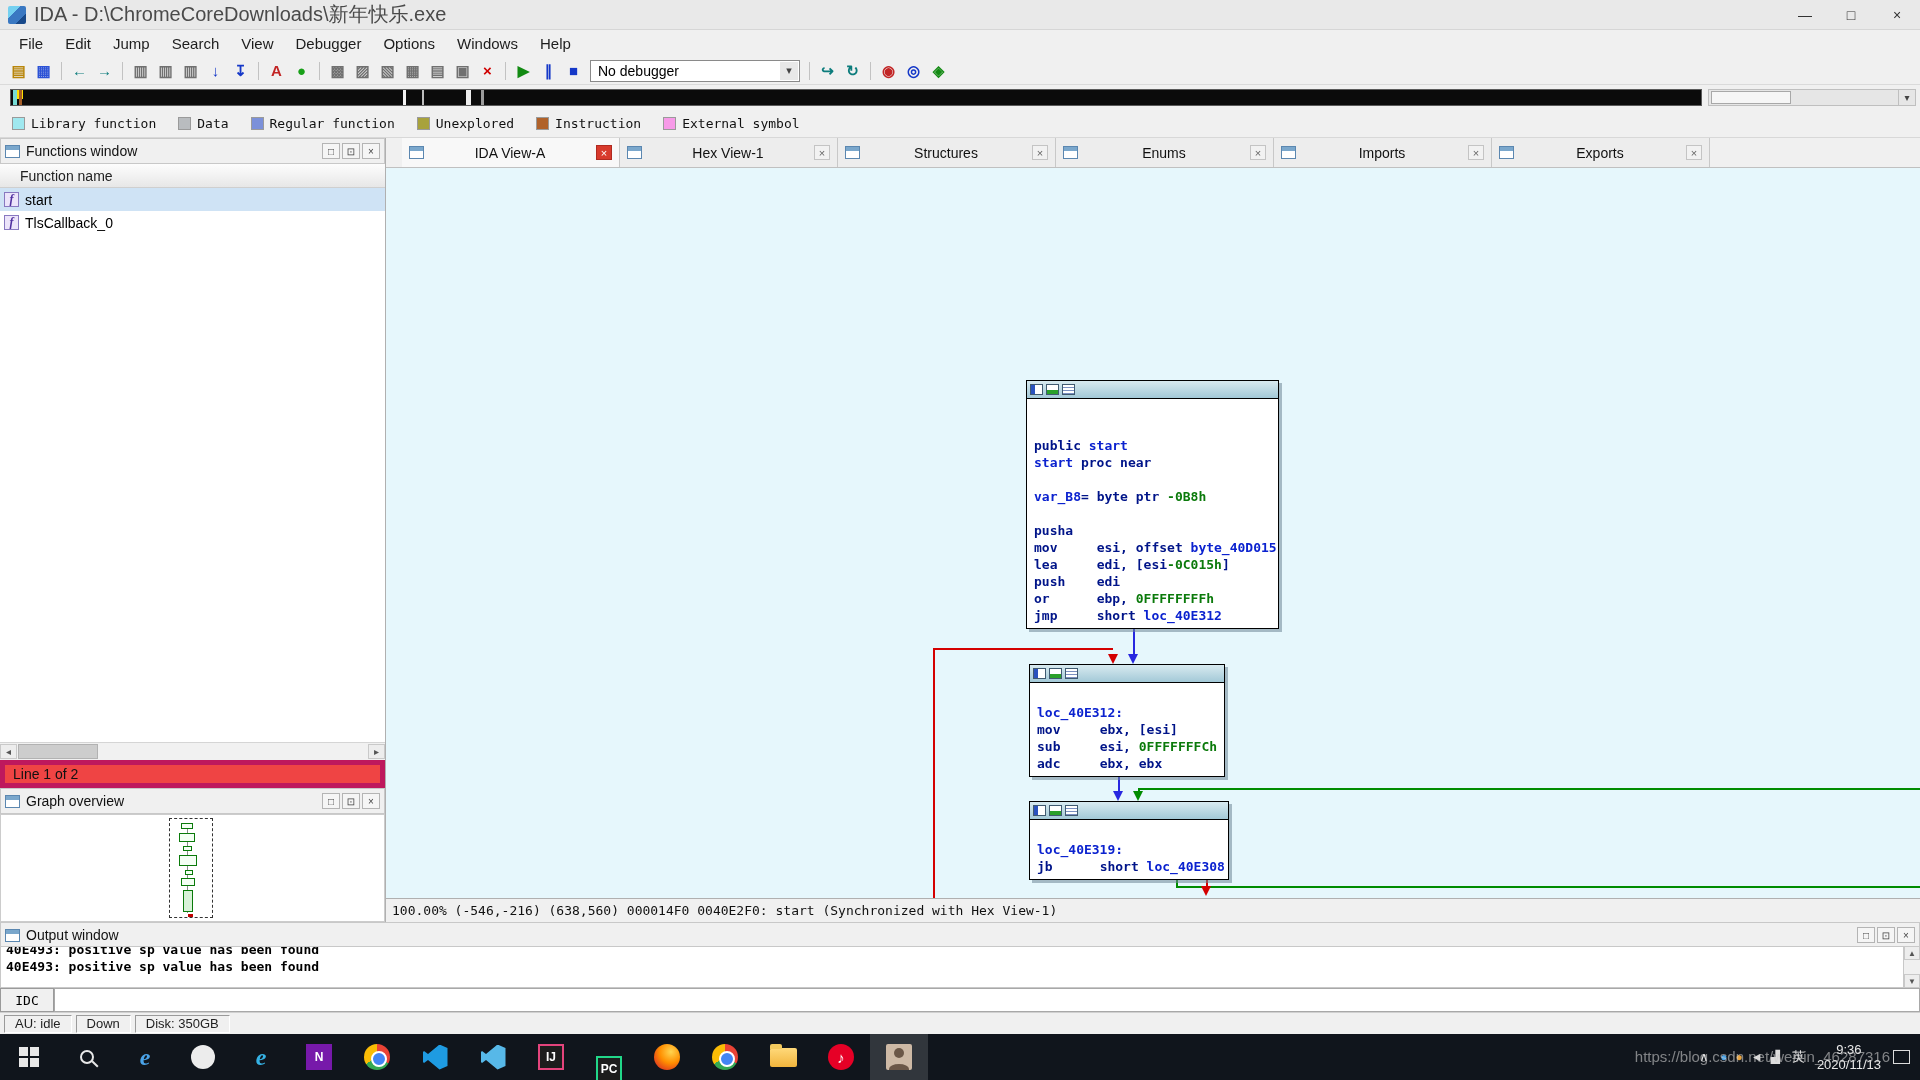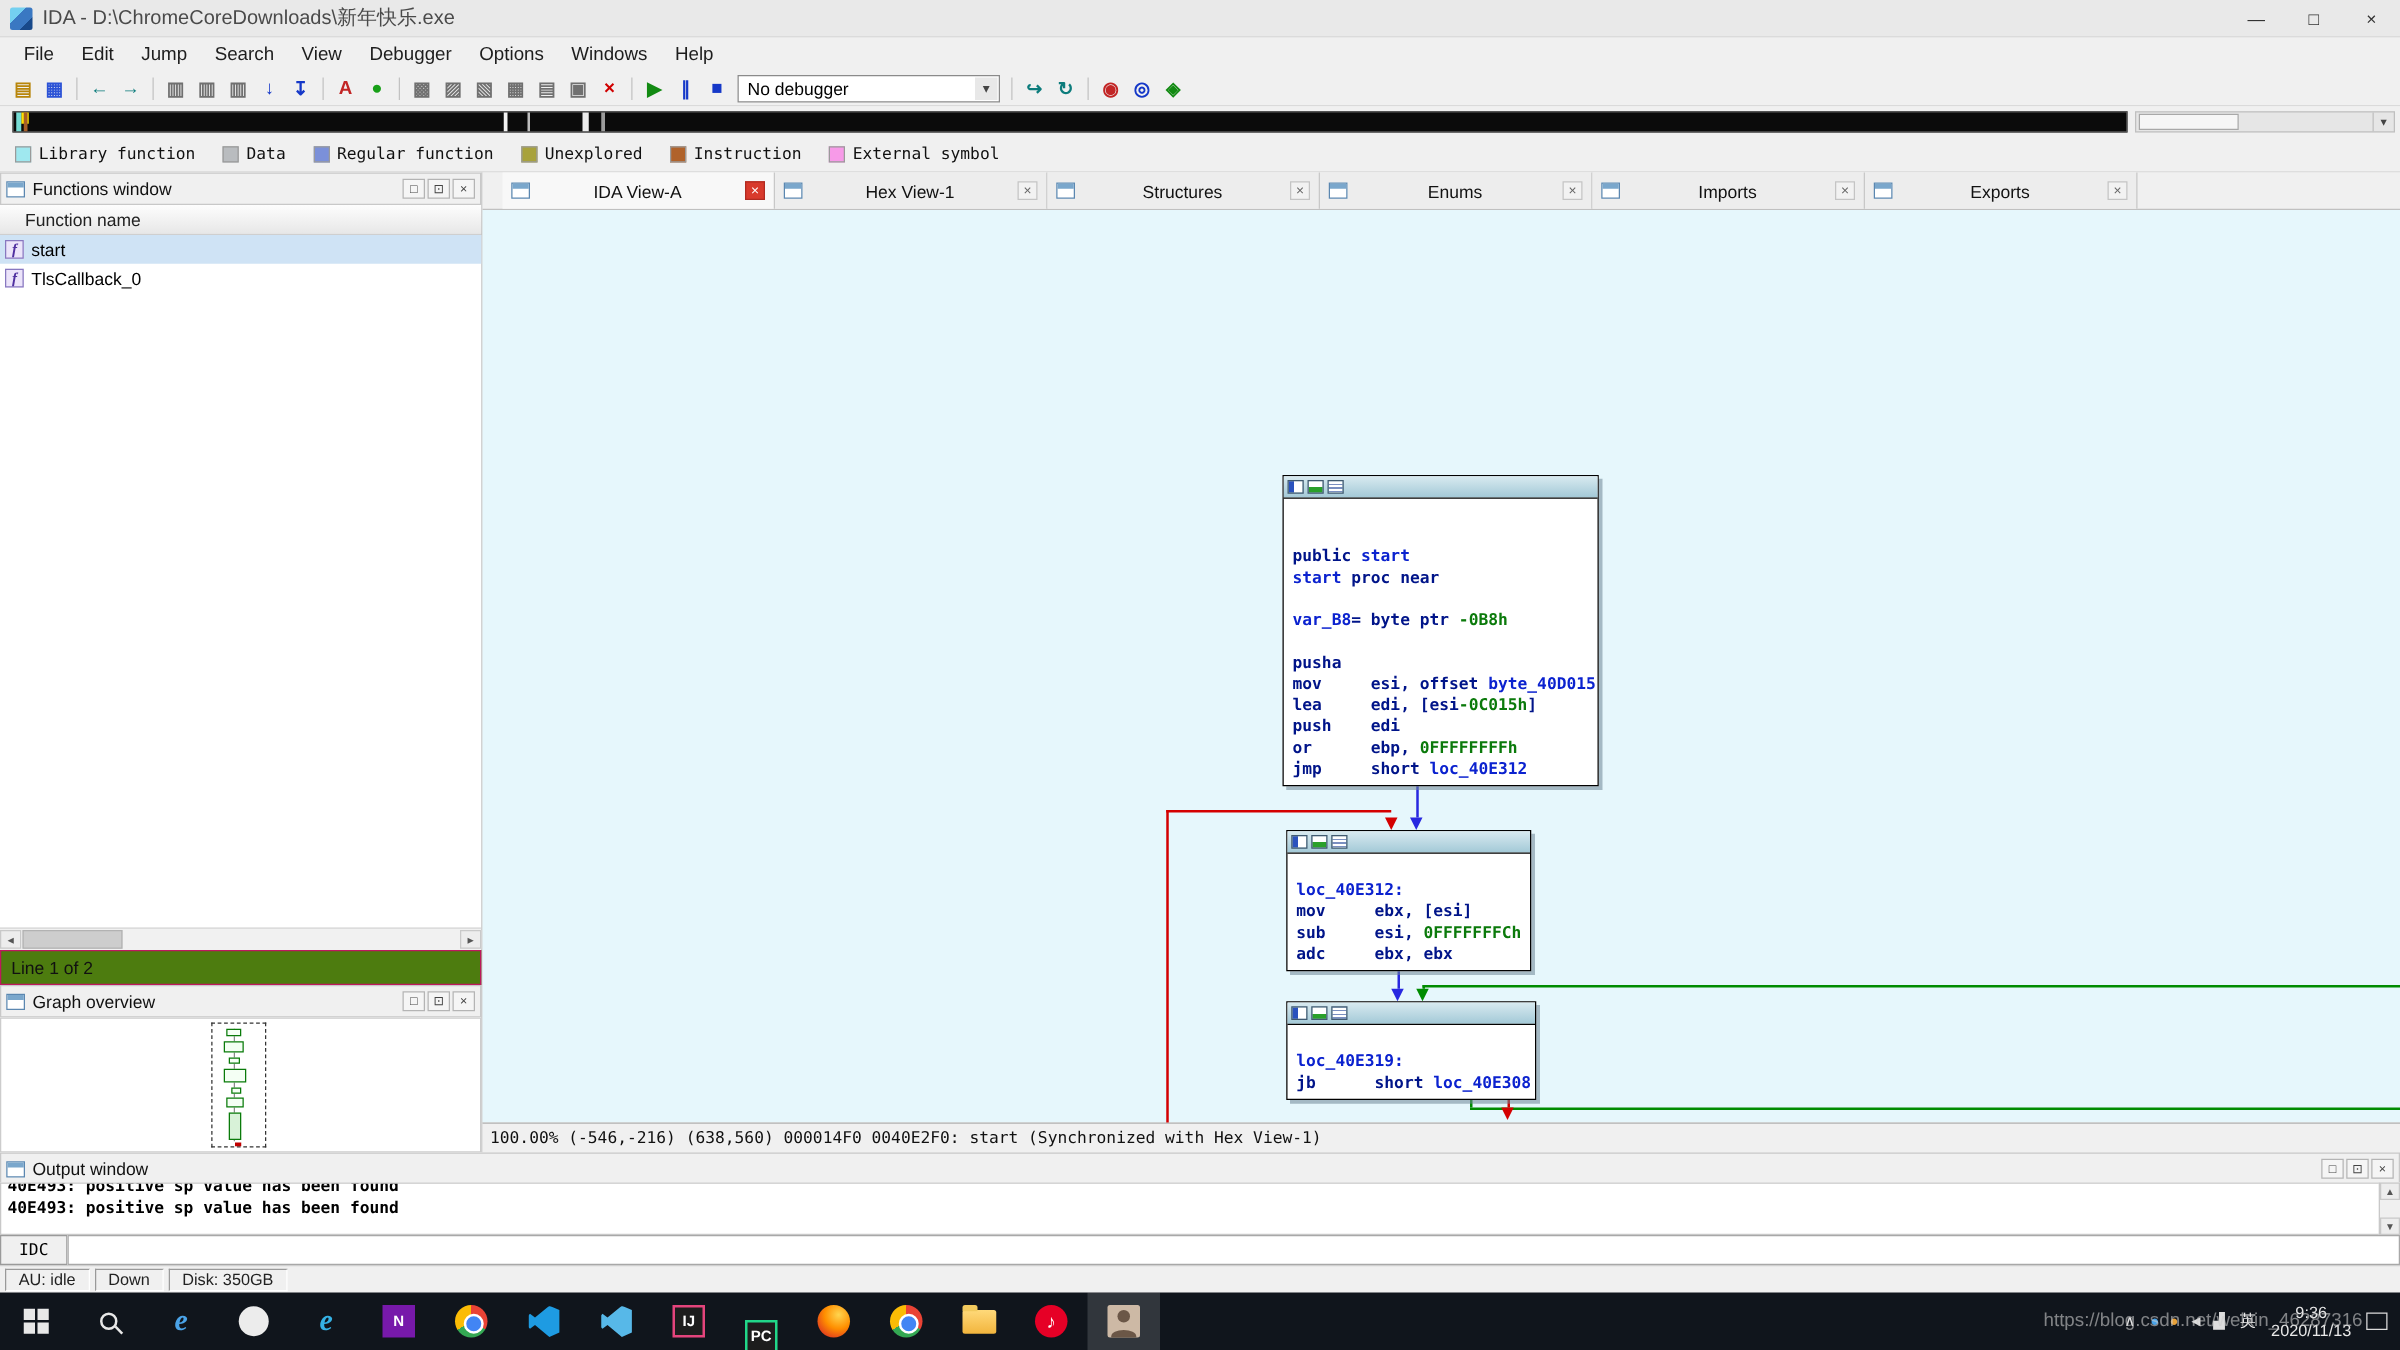--- a/index.html
+++ b/index.html
@@ -2,21 +2,21 @@
 <html><head>
 <meta charset="utf-8">
 <style>
   * { box-sizing: border-box; margin: 0; padding: 0; }
   html,body { width:1920px; height:1080px; overflow:hidden; font-family:"Liberation Sans",sans-serif; }
   #screen { position:relative; width:1920px; height:1080px; background:#f0f0f0; overflow:hidden; }
 
   
   .titlebar { position:absolute; top:0; left:0; right:0; height:30px; background:#e9e9e9; border-bottom:1px solid #d6d6d6; display:flex; align-items:center; padding-left:8px; }
   .app-ico { width:18px; height:18px; border-radius:2px; background:linear-gradient(135deg,#74d0f0 0 35%,#3a78c2 35% 70%,#18498a 70%); }
-  .title-text { font-size:16px; color:#4a4a4a; margin-left:8px; }
+  .title-text { font-size:20px; color:#4a4a4a; margin-left:8px; }
   .win-controls { margin-left:auto; display:flex; height:100%; }
   .win-btn { width:46px; height:100%; display:flex; align-items:center; justify-content:center; font-size:14px; color:#333; }
 
   
   .menubar { position:absolute; top:30px; left:0; right:0; height:27px; background:#f0f0f0; display:flex; align-items:center; padding-left:8px; font-size:15px; color:#1d1d1d; }
   .menu-item { padding:3px 11px; }
 
   
   .toolbar { position:absolute; top:57px; left:0; right:0; height:28px; background:#f0f0f0; border-bottom:1px solid #dadada; display:flex; align-items:center; padding-left:6px; }
   .tb-icon { width:25px; height:22px; display:flex; align-items:center; justify-content:center; font-size:15px; font-weight:bold; border:1px solid transparent; }
@@ -48,21 +48,21 @@
   .mini-win-icon::before { content:""; position:absolute; top:0; left:0; right:0; height:4px; background:#7aa7cc; }
 
   .func-header { position:absolute; top:26px; left:0; right:0; height:24px; background:linear-gradient(#fdfdfd,#e7e7e7); border-bottom:1px solid #cfcfcf; display:flex; align-items:center; padding-left:20px; font-size:14px; color:#222; }
   .func-list { position:absolute; top:50px; left:0; right:0; height:554px; background:#fff; }
   .func-row { height:23px; display:flex; align-items:center; gap:6px; padding-left:4px; font-size:14px; color:#000; }
   .func-row.selected { background:#cfe3f5; }
   .f-icon { width:15px; height:15px; background:#ece4fa; border:1px solid #8878c0; color:#5030a0; display:flex; align-items:center; justify-content:center; font:italic bold 12px "Liberation Serif",serif; flex:none; }
   .func-hscroll { position:absolute; top:604px; left:0; right:0; height:18px; background:#f1f1f1; border-top:1px solid #d5d5d5; }
   .hs-arrow { position:absolute; top:1px; width:17px; height:15px; display:flex; align-items:center; justify-content:center; font-size:10px; color:#555; background:#ededed; border:1px solid #c9c9c9; }
   .hs-thumb { position:absolute; left:18px; top:1px; width:80px; height:15px; background:#cdcdcd; border:1px solid #b2b2b2; }
-  .func-footer { position:absolute; top:622px; left:0; right:0; height:28px; background:#4d7c0f; border:1px solid #be185d; display:flex; align-items:center; padding-left:8px; font-size:14px; color:#111; }
+  .func-footer { position:absolute; top:622px; left:0; right:0; height:28px; background:#ef4444; border:5px solid #be185d; display:flex; align-items:center; padding-left:8px; font-size:14px; color:#111; }
   .ov-titlebar { position:absolute; top:650px; left:0; right:0; }
   .ov-content { position:absolute; top:676px; left:0; right:0; height:108px; background:#fff; border:1px solid #ccc; overflow:hidden; }
   .ov-node { position:absolute; border:1px solid #0a7a0a; background:#f4fff4; }
   .ov-line { position:absolute; background:#8a8a8a; }
   .ov-view { position:absolute; border:1px dashed #333; }
   .ov-dot { position:absolute; background:#c00000; }
 
   .main-col { position:absolute; left:386px; right:0; top:0; height:784px; }
   .tabbar { position:absolute; top:0; left:0; right:0; height:30px; background:#f0f0f0; border-bottom:1px solid #c0c0c0; display:flex; }
   .tab { width:218px; display:flex; align-items:center; gap:6px; padding:0 7px; border-right:1px solid #c8c8c8; background:#ededed; font-size:14px; color:#111; }

